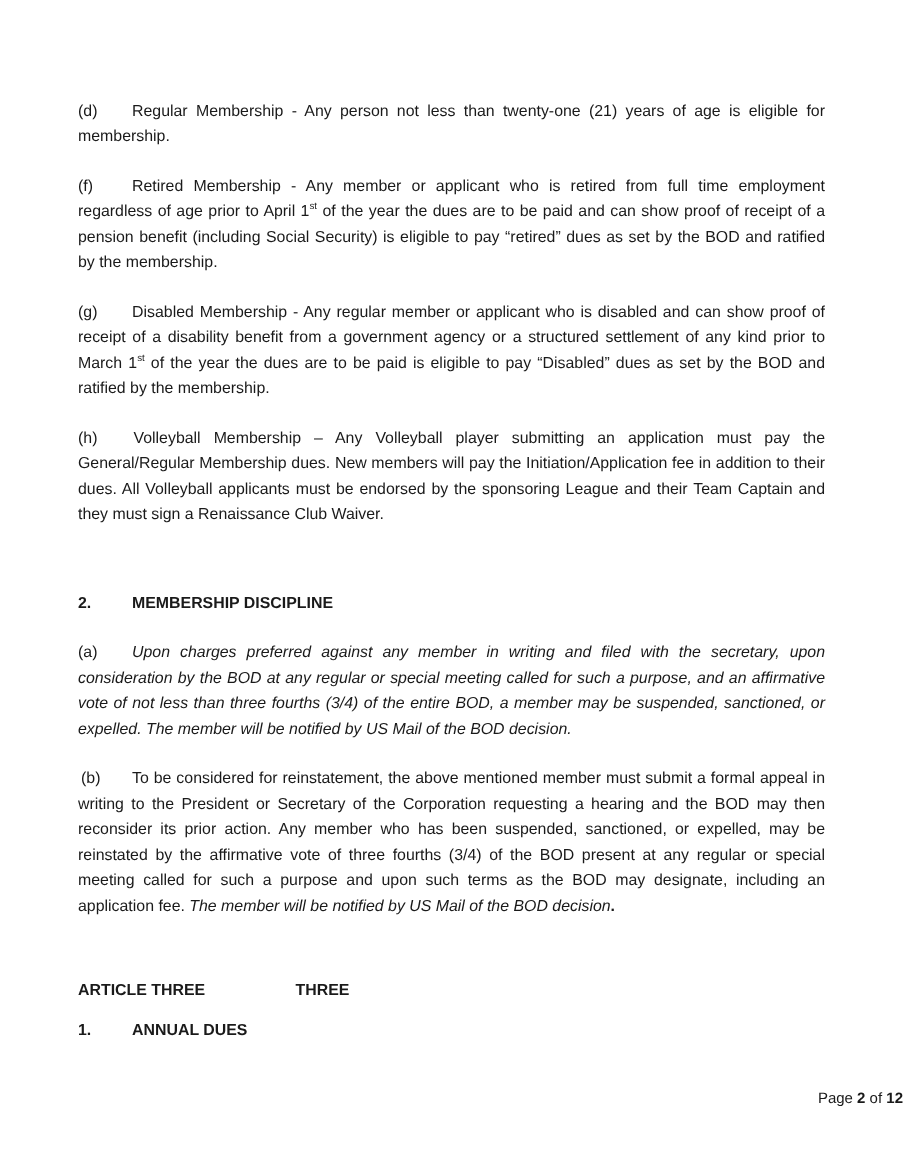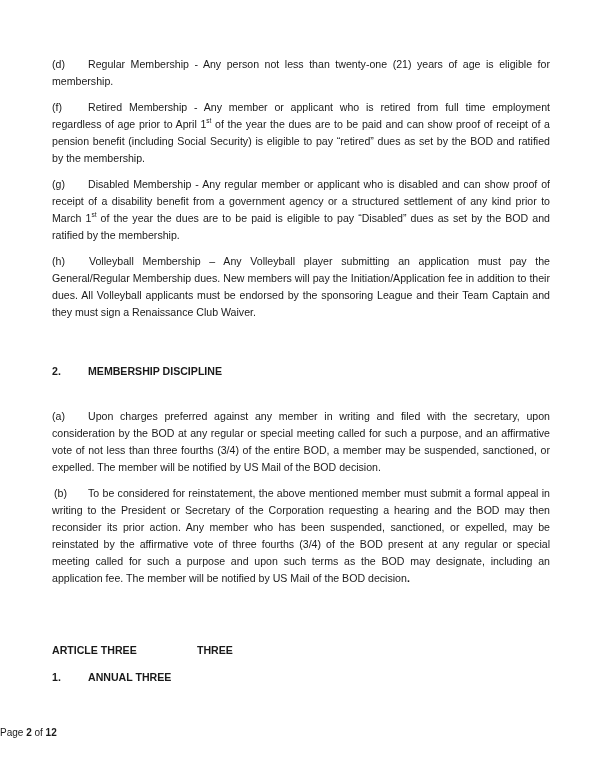--- a/index.html
+++ b/index.html
@@ -17,50 +17,49 @@
       font-size: 10.6px;
       line-height: 17px;
     }
     .page {
       position: absolute;
       left: 52px;
       top: 50px;
       width: 498px;
     }
     p.para {
-      margin: 6px 0 9px 0;
+      margin: 16px 0 9px 0;
       text-align: justify;
     }
     .lbl {
       display: inline-block;
       width: 36px;
     }
     .lbl.wide { width: 37px; }
     sup { font-size: 6.5px; line-height: 0; vertical-align: super; }
-    .it { }
+    .it { font-style: italic; }
     .heading {
       font-weight: bold;
       margin: 0;
       line-height: 17px;
     }
     .num {
       display: inline-block;
       width: 36px;
     }
     .art-title {
       display: inline-block;
       width: 145px;
-      margin-top: 16px;
     }
     .footer {
       position: absolute;
       top: 724px;
       left: 0;
       width: 602px;
-      text-align: left;
+      text-align: right;
       font-size: 10px;
     }
     .footer b { font-weight: bold; }
   </style>
 </head>
 <body>
 
 <div class="page">
 
   <p class="para">
@@ -75,39 +74,39 @@
   <p class="para">
     <span class="lbl">(g)</span><span>Disabled Membership - Any regular member or applicant who is disabled and can show proof of receipt of a disability benefit from a government agency or a structured settlement of any kind prior to March 1</span><sup>st</sup><span> of the year the dues are to be paid is eligible to pay “Disabled” dues as set by the BOD and ratified by the membership.</span>
   </p>
 
   <p class="para">
     <span class="lbl wide">(h)</span><span>Volleyball Membership – Any Volleyball player submitting an application must pay the General/Regular Membership dues. New members will pay the Initiation/Application fee in addition to their dues. All Volleyball applicants must be endorsed by the sponsoring League and their Team Captain and they must sign a Renaissance Club Waiver.</span>
   </p>
 
   <div style="height:33px"></div>
 
-  <p class="heading" style="margin-bottom:28px">
+  <p class="heading" style="margin-bottom:16px">
     <span class="num">2.</span><span>MEMBERSHIP DISCIPLINE</span>
   </p>
 
   <p class="para">
     <span class="lbl">(a)</span><span class="it">Upon charges preferred against any member in writing and filed with the secretary, upon consideration by the BOD at any regular or special meeting called for such a purpose, and an affirmative vote of not less than three fourths (3/4) of the entire BOD, a member may be suspended, sanctioned, or expelled. The member will be notified by US Mail of the BOD decision.</span>
   </p>
 
   <p class="para">
     <span class="lbl" style="padding-left:2px;width:34px">(b)</span><span>To be considered for reinstatement, the above mentioned member must submit a formal appeal in writing to the President or Secretary of the Corporation requesting a hearing and the BOD may then reconsider its prior action.  Any member who has been suspended, sanctioned, or expelled, may be reinstated by the affirmative vote of three fourths (3/4) of the BOD present at any regular or special meeting called for such a purpose and upon such terms as the BOD may designate, including an application fee. </span><span class="it">The member will be notified by US Mail of the BOD decision</span><b>.</b>
   </p>
 
   <div style="height:30px"></div>
 
   <p class="heading" style="margin-bottom:10px">
     <span class="art-title">ARTICLE THREE</span><span>THREE</span>
   </p>
 
   <p class="heading">
-    <span class="num">1.</span><span>ANNUAL THREE</span>
+    <span class="num">1.</span><span>ANNUAL DUES</span>
   </p>
 
 </div>
 
 <div class="footer">
   <span>Page </span><b>2</b><span> of </span><b>12</b>
 </div>
 
 </body></html>

